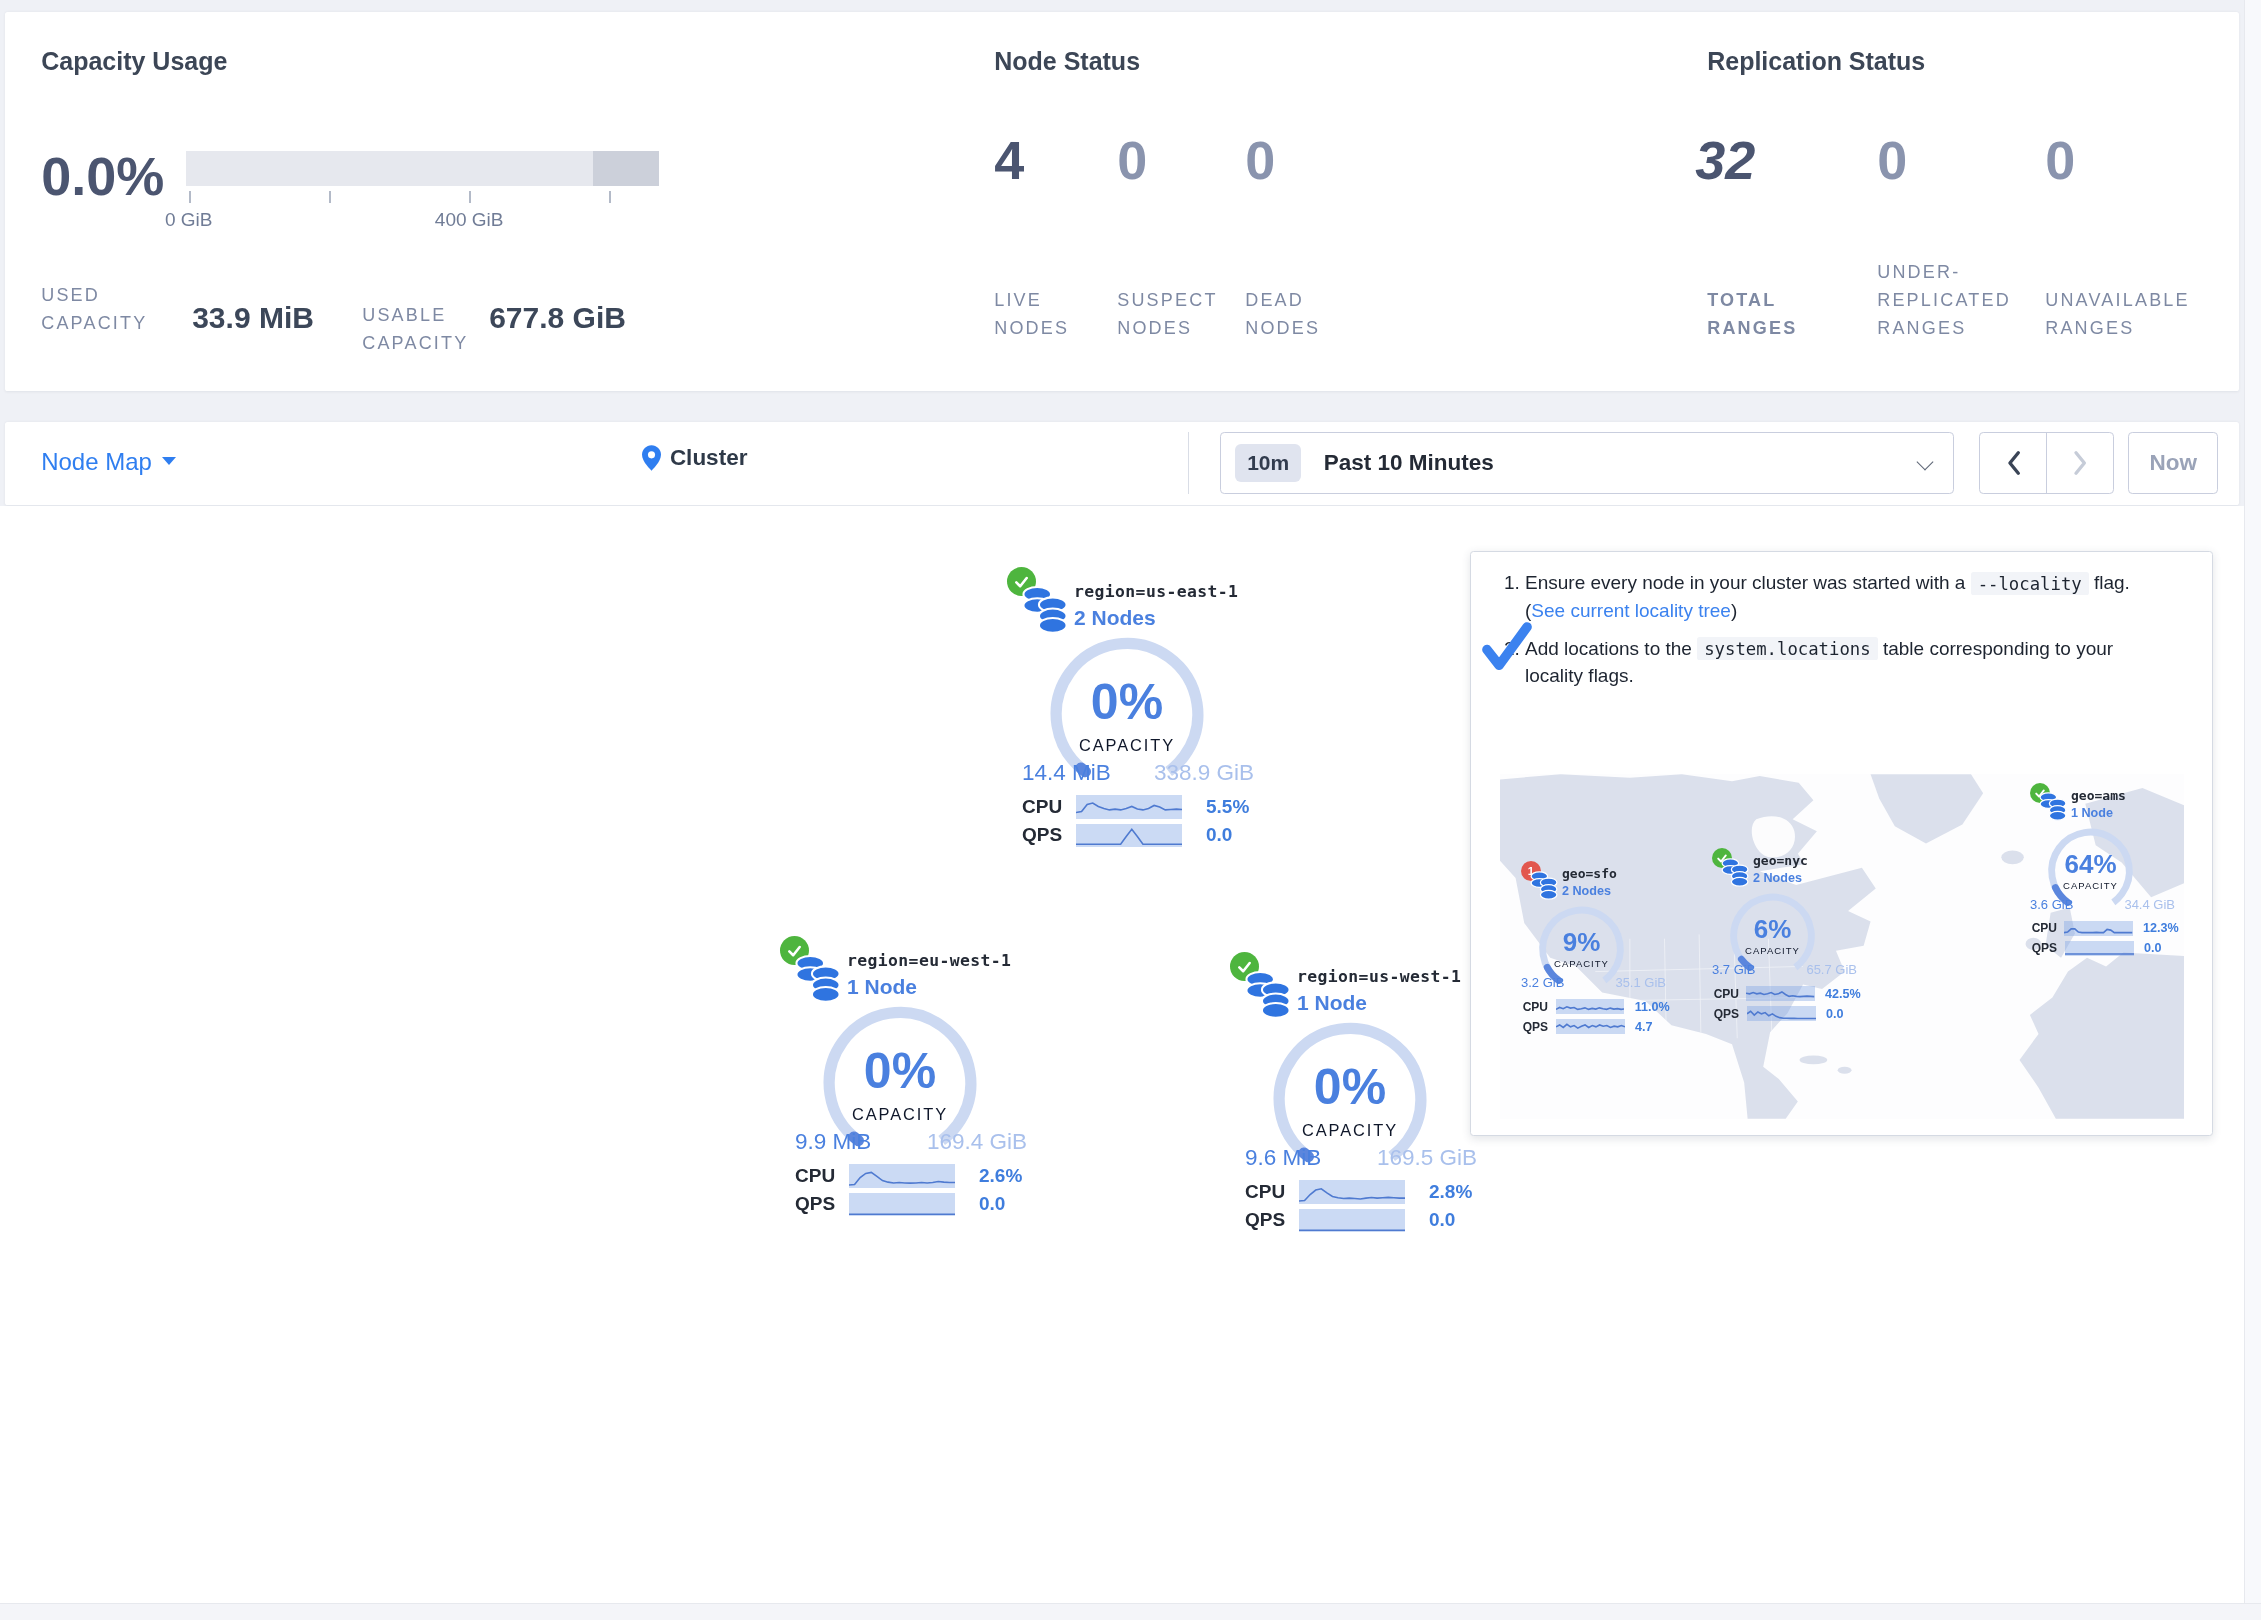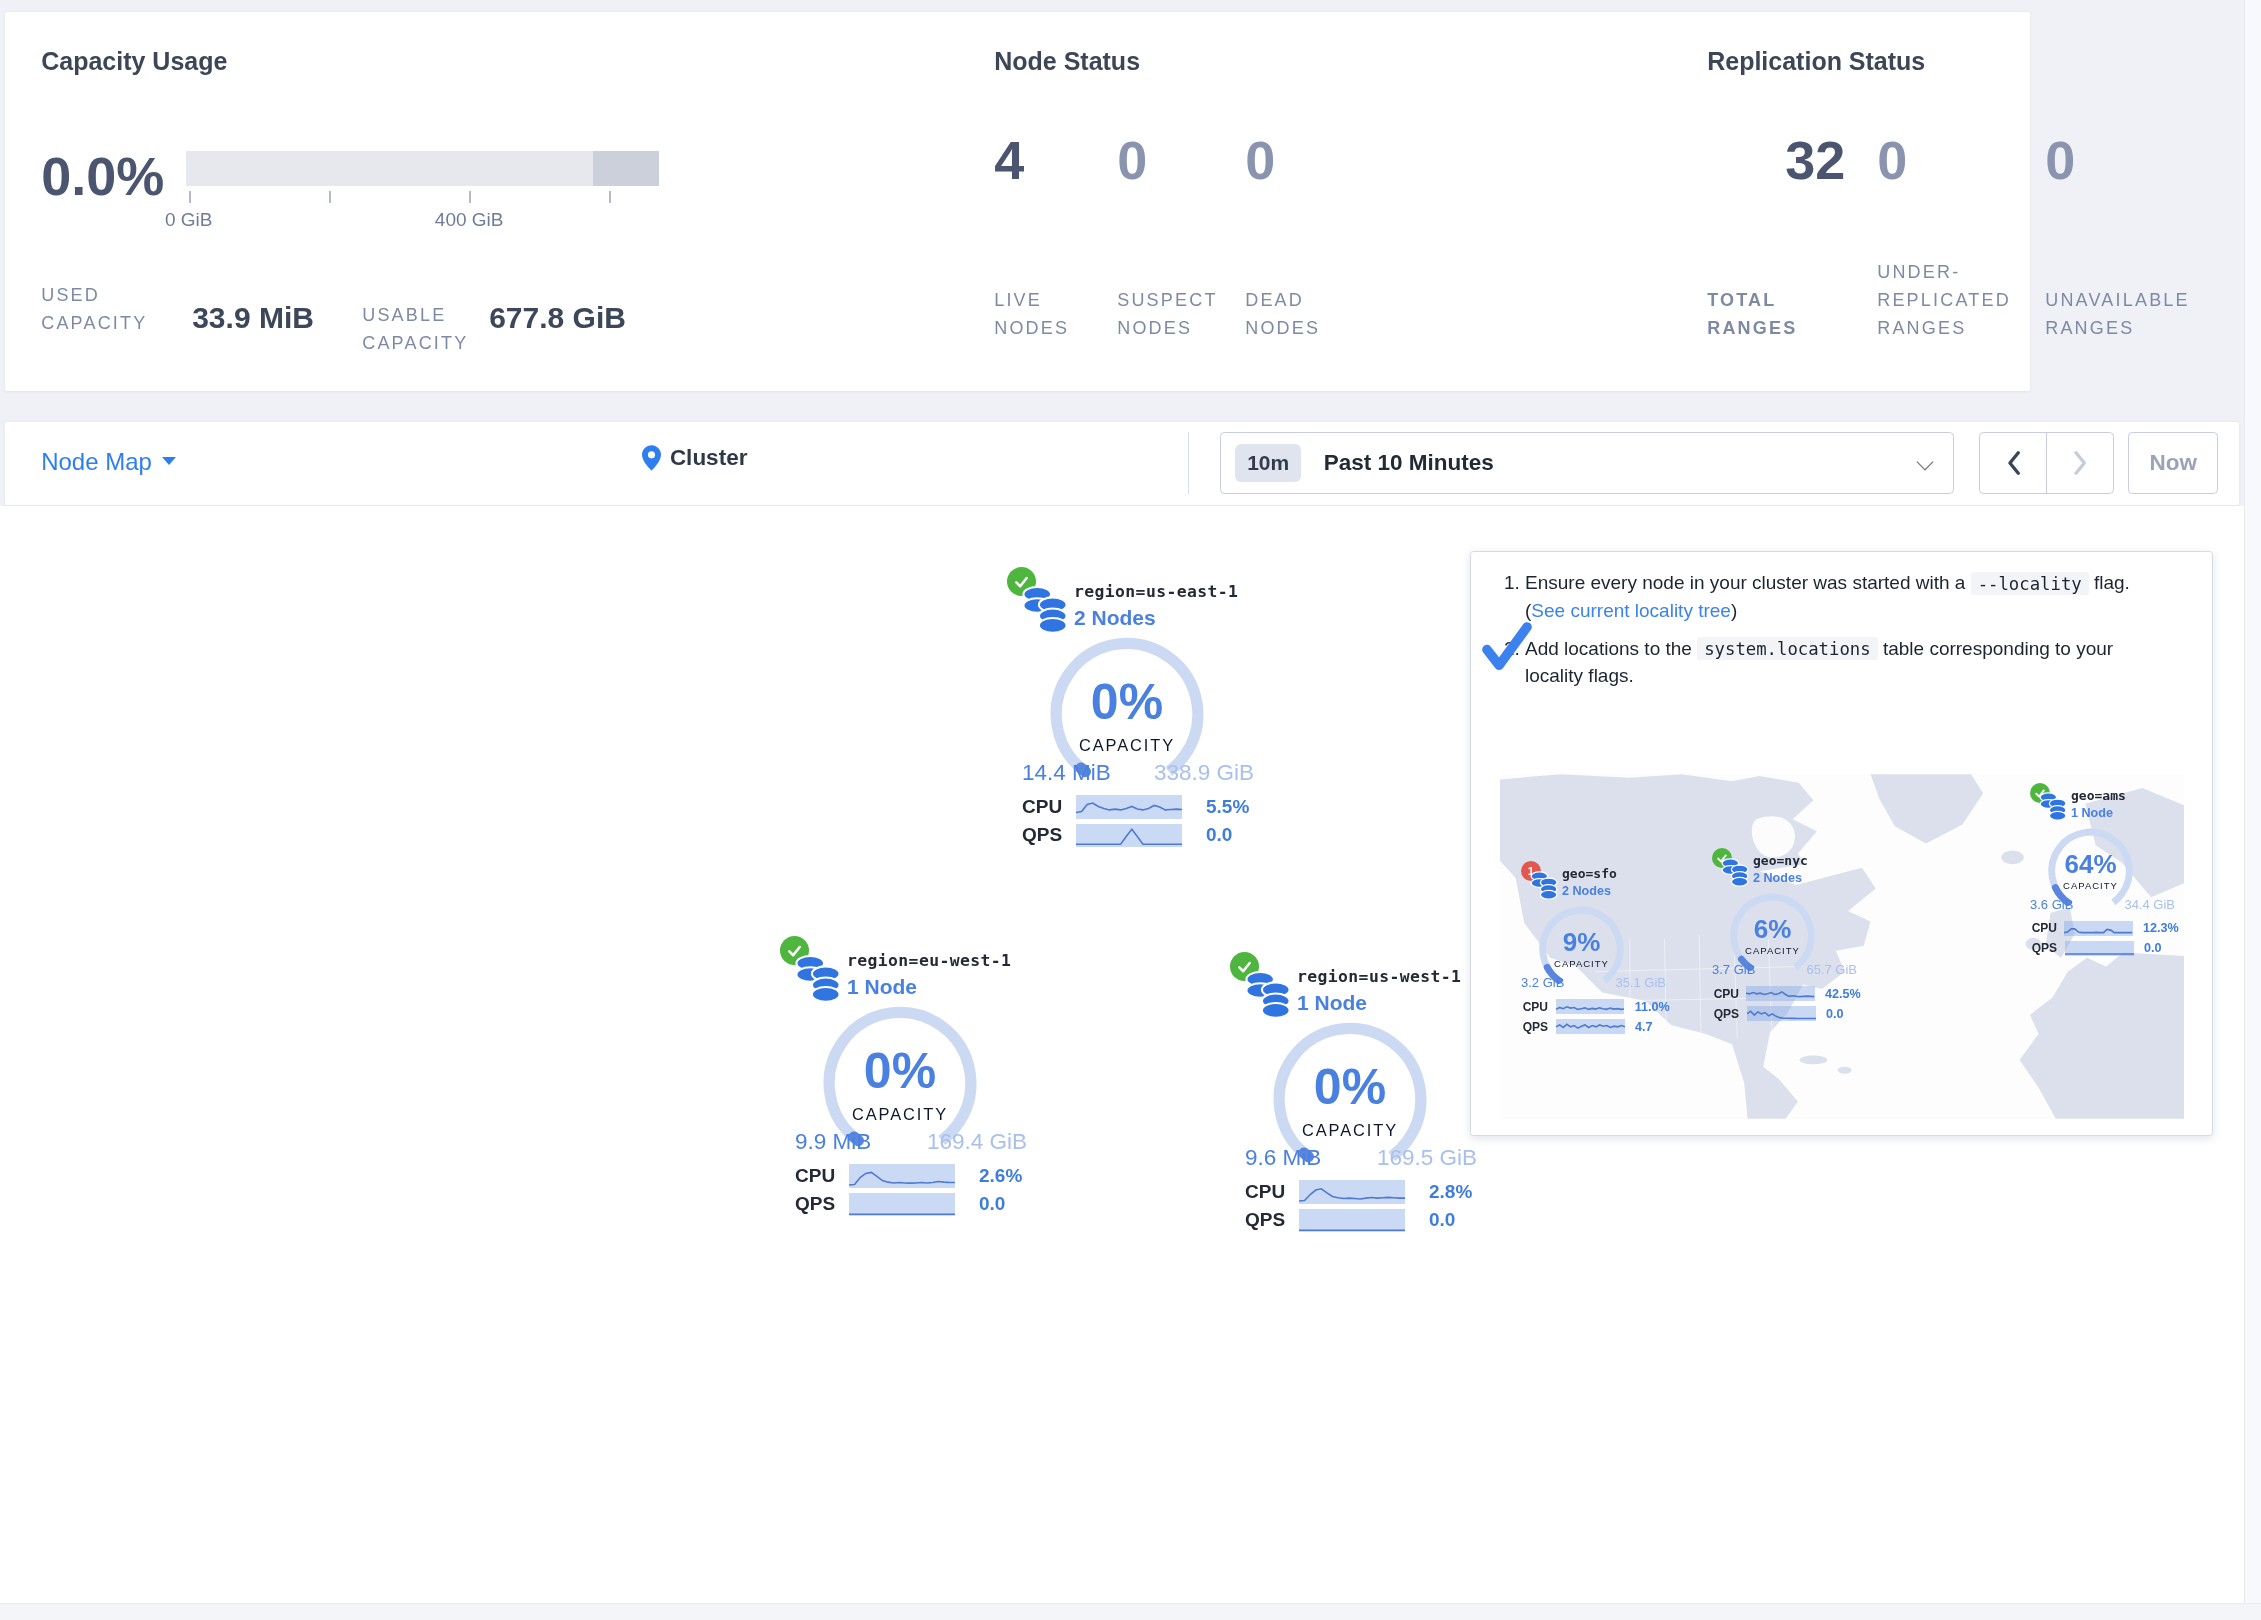--- a/index.html
+++ b/index.html
@@ -2,21 +2,21 @@
 <html style="font-size:14px"><head>
 <meta charset="utf-8">
 <style>
   * { margin:0; padding:0; box-sizing:border-box; }
   html,body { width:2261px; height:1621px; overflow:hidden; }
   body { font-family:"Liberation Sans", sans-serif; background:#eff1f6; position:relative; color:#242a35; }
 
   .card { position:absolute; background:#fff; border-radius:2.6px; box-shadow:0 0.9px 2.6px rgba(50,60,80,.08); }
 
   
-  #stats { left:5.2px; top:12px; width:2025px; height:379px; }
+  #stats { left:5.2px; top:12px; width:2234px; height:379px; }
   .sec-title { position:absolute; font-size:25px; font-weight:700; color:#3c4656; }
   .big-num { position:absolute; font-size:54px; font-weight:700; line-height:1; color:#4b5570; }
   .big-num.zero { color:#8a94ae; }
   .stat-label { position:absolute; font-size:18px; font-weight:400; letter-spacing:2.2px; color:#7e89a3; line-height:1.55; }
   .stat-cell-label { position:absolute; bottom:48px; font-size:18px; letter-spacing:2.2px; color:#7e89a3; line-height:1.55; }
   .stat-value { position:absolute; font-size:30px; font-weight:700; color:#3c4759; }
 
   #cap-bar { position:absolute; left:181px; top:139px; width:473px; height:35px; background:#e6e8ee; }
   #cap-bar .dark { position:absolute; right:0; top:0; bottom:0; width:14%; background:#ccd0da; }
   .tick { position:absolute; top:179px; width:1.7px; height:12px; background:#b3bac8; }
@@ -141,21 +141,21 @@
 
   <div class="sec-title" style="left:989px; top:35px;">Node Status</div>
   <div class="big-num" style="left:989px; top:121px;">4</div>
   <div class="big-num zero" style="left:1112px; top:121px;">0</div>
   <div class="big-num zero" style="left:1240px; top:121px;">0</div>
   <div class="stat-cell-label" style="left:989px; width:100px;">LIVE NODES</div>
   <div class="stat-cell-label" style="left:1112px; width:113px;">SUSPECT NODES</div>
   <div class="stat-cell-label" style="left:1240px; width:100px;">DEAD NODES</div>
 
   <div class="sec-title" style="left:1702px; top:35px;">Replication Status</div>
-  <div class="big-num" style="left:1780px; top:121px;">32</div>
+  <div class="big-num" style="left:1690px; top:121px;font-style:italic;">32</div>
   <div class="big-num zero" style="left:1872px; top:121px;">0</div>
   <div class="big-num zero" style="left:2040px; top:121px;">0</div>
   <div class="stat-cell-label" style="left:1702px; width:104px;font-weight:bold;">TOTAL RANGES</div>
   <div class="stat-cell-label" style="left:1872px; width:151px;">UNDER-REPLICATED RANGES</div>
   <div class="stat-cell-label" style="left:2040px; width:164px;">UNAVAILABLE RANGES</div>
 </div>
 
 <div class="card" id="toolbar">
   <div id="view-select">
     <span>Node Map</span><span class="caret"></span>

